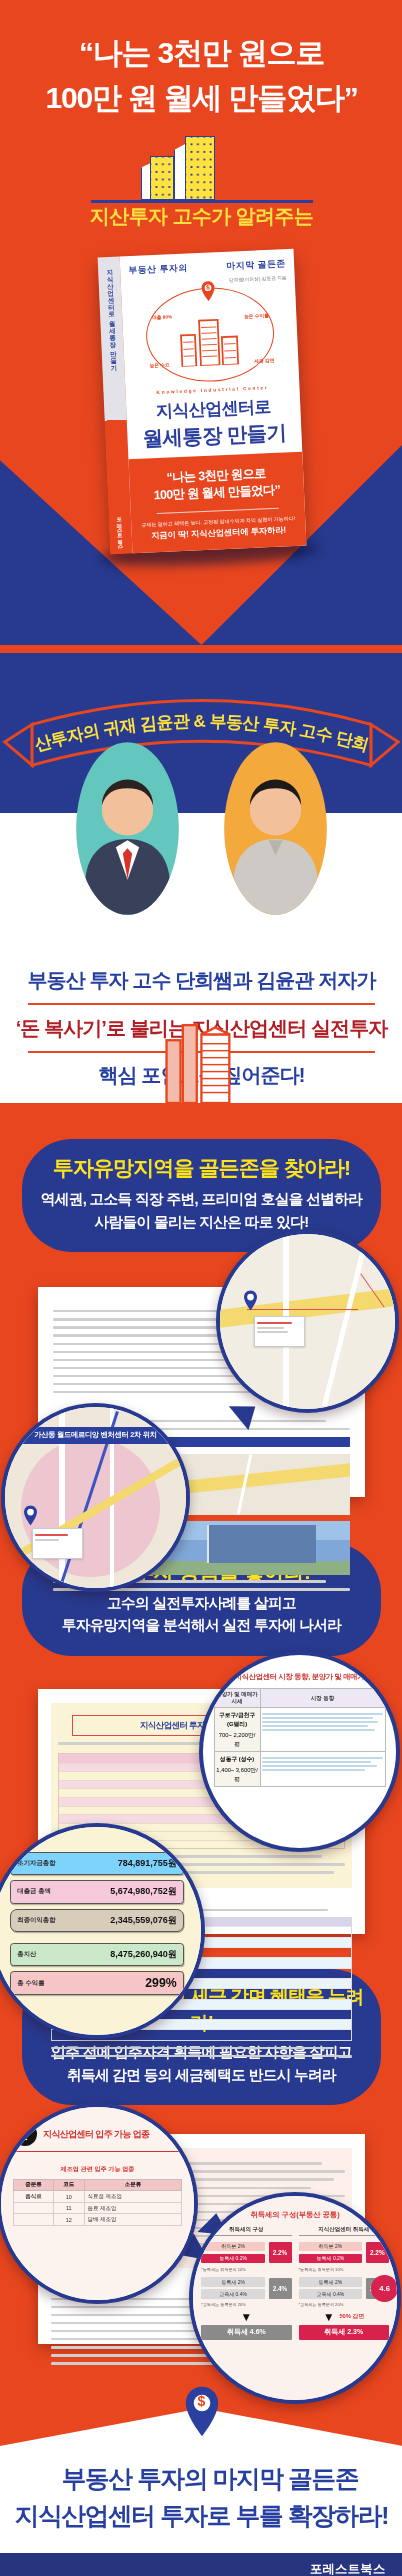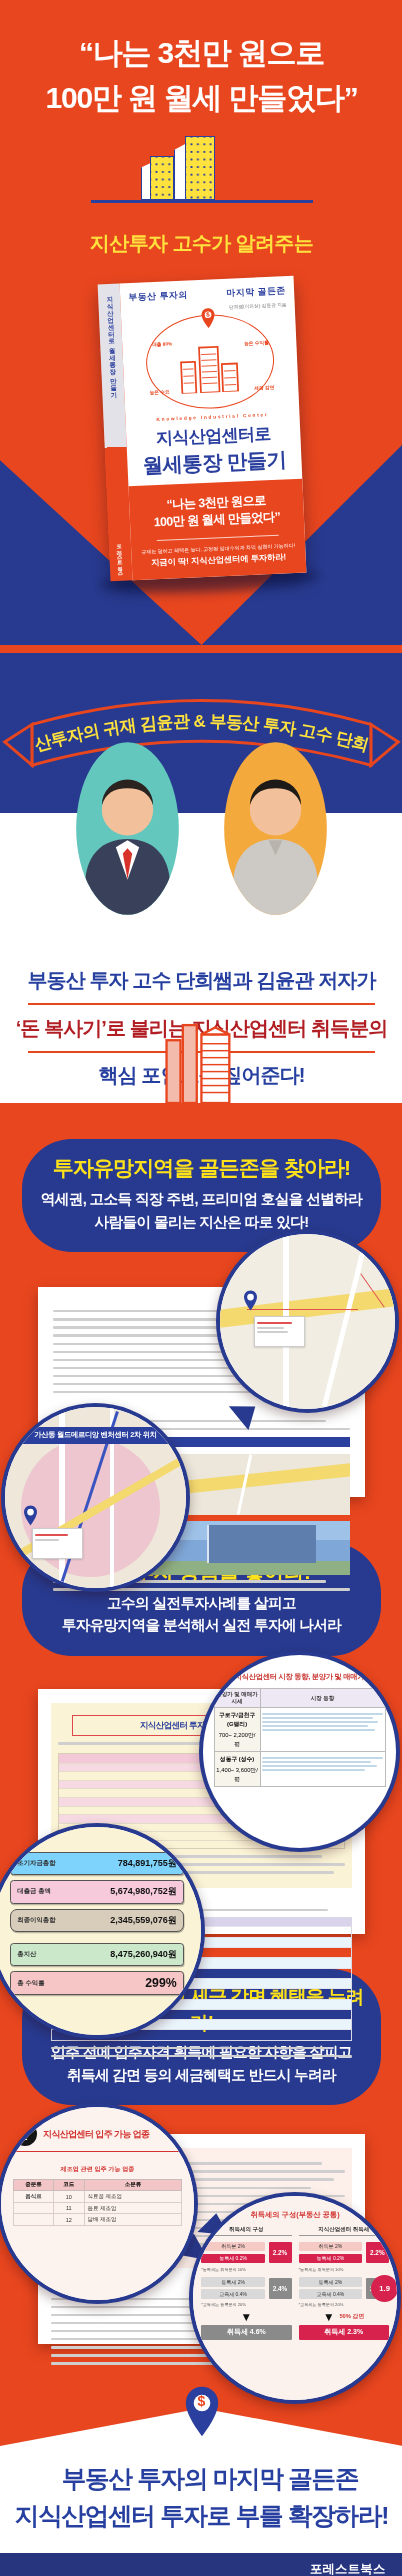--- a/index.html
+++ b/index.html
@@ -8,21 +8,21 @@
 
   
   .hero{position:relative;width:100%;height:645px;background:#E8461F;padding-top:30px;box-sizing:border-box;}
   .headline{position:relative;z-index:2;text-align:center;color:#fff;font-weight:800;font-size:30px;line-height:1.5;letter-spacing:-1.2px;}
   .hero-bld-wrap{position:relative;z-index:2;width:233px;margin:10.5px auto 0;height:72px;}
   .base-line{position:absolute;bottom:0;left:5.8px;width:222px;height:2.3px;background:#2B3F9E;}
   .bld{position:absolute;bottom:2.3px;}
   .bld .side{position:absolute;background:#fff;border:1.8px solid #2B3F9E;}
   .bld .front{position:absolute;background:#FFE23D;border:1.8px solid #2B3F9E;
     background-image:radial-gradient(#2B3F9E 0.9px,transparent 1.1px);background-size:6.4px 7.6px;background-position:2.3px 3.5px;}
-  .sub1{position:relative;z-index:2;margin-top:27px;text-align:center;color:#FFE23D;font-size:20px;font-weight:800;letter-spacing:-0.6px;}
+  .sub1{position:relative;z-index:2;text-align:center;color:#FFE23D;font-size:20px;font-weight:800;letter-spacing:-0.6px;}
   .sub2{position:relative;z-index:2;margin-top:7px;text-align:center;color:#FFE23D;font-size:23px;font-weight:800;letter-spacing:-0.6px;}
   .hero-v{position:absolute;left:0;bottom:0;z-index:1;display:block;}
   .hero-v polygon{fill:#283A8F;}
 
   
   .book{position:relative;z-index:3;width:196px;margin:23px auto 0;transform:rotate(-2.5deg);}
   .book-shadow{position:absolute;left:-11.7px;bottom:-15px;width:222px;height:23px;background:rgba(10,20,70,.45);border-radius:50%;filter:blur(4.7px);}
   .book-body{position:relative;display:flex;box-shadow:0 8.2px 17.5px rgba(0,0,20,.35);}
   .book-spine{width:22px;background:linear-gradient(180deg,#E2E2E8 0 55%,#E8461F 55%);display:flex;flex-direction:column;align-items:center;}
   .spine-title{writing-mode:vertical-rl;color:#2B3F9E;font-weight:800;font-size:6.4px;margin-top:8.2px;letter-spacing:0.6px;}
@@ -307,21 +307,21 @@
         <path d="M90 168c-44 0-68 28-72 66v70h144v-70c-4-38-28-66-72-66z" fill="#CDC9C4"></path>
         <path d="M78 170h24l-12 26z" fill="#B8B3AD"></path>
         <circle cx="90" cy="118" r="44" fill="#F2C19C"></circle>
         <path d="M46 110a44 44 0 0 1 88 0c-7-20-20-29-44-29s-37 9-44 29z" fill="#1E1A17"></path>
       </g>
     </svg>
 
     <div class="keypoints">
       <div class="kp1">부동산 투자 고수 단희쌤과 김윤관 저자가</div>
       <hr class="kp-hr">
-      <div class="kp2">‘돈 복사기’로 불리는 지식산업센터 취득분의</div>
+      <div class="kp2">‘돈 복사기’로 불리는 지식산업센터 실전투자</div>
       <hr class="kp-hr">
       <div class="kp3">핵심 포인트를 짚어준다!</div>
     </div>
 
     <svg class="towers" width="88" height="93" viewBox="0 0 150 160">
       <g stroke="#E8461F" stroke-width="4" fill="#F3BBAB">
         <rect x="14" y="52" width="24" height="108"></rect>
         <rect x="42" y="26" width="24" height="134"></rect>
       </g>
       <rect x="74" y="42" width="48" height="118" fill="#fff" stroke="#E8461F" stroke-width="4"></rect>
@@ -664,21 +664,21 @@
                   <div class="tag gray">교육세 0.4%</div>
                 </div>
                 <div class="pbox gray">2.4%</div>
               </div>
               <div class="taxnote">*교육세는 등록분의 20%</div>
               <div class="taxarrowrow">
                 <span class="taxarrow">▼</span>
                 <span class="disc">50% 감면</span>
               </div>
               <div class="result red">취득세 2.3%</div>
-              <div class="bigpct">1.9</div>
+              <div class="bigpct">4.6</div>
             </div>
           </div>
         </div>
       </div>
     </div>
 
     <div class="quote">
       <div>“세상에! 우리에게 아직</div>
       <div>이런 부동산 투자가 남아있다니!”</div>
     </div>

